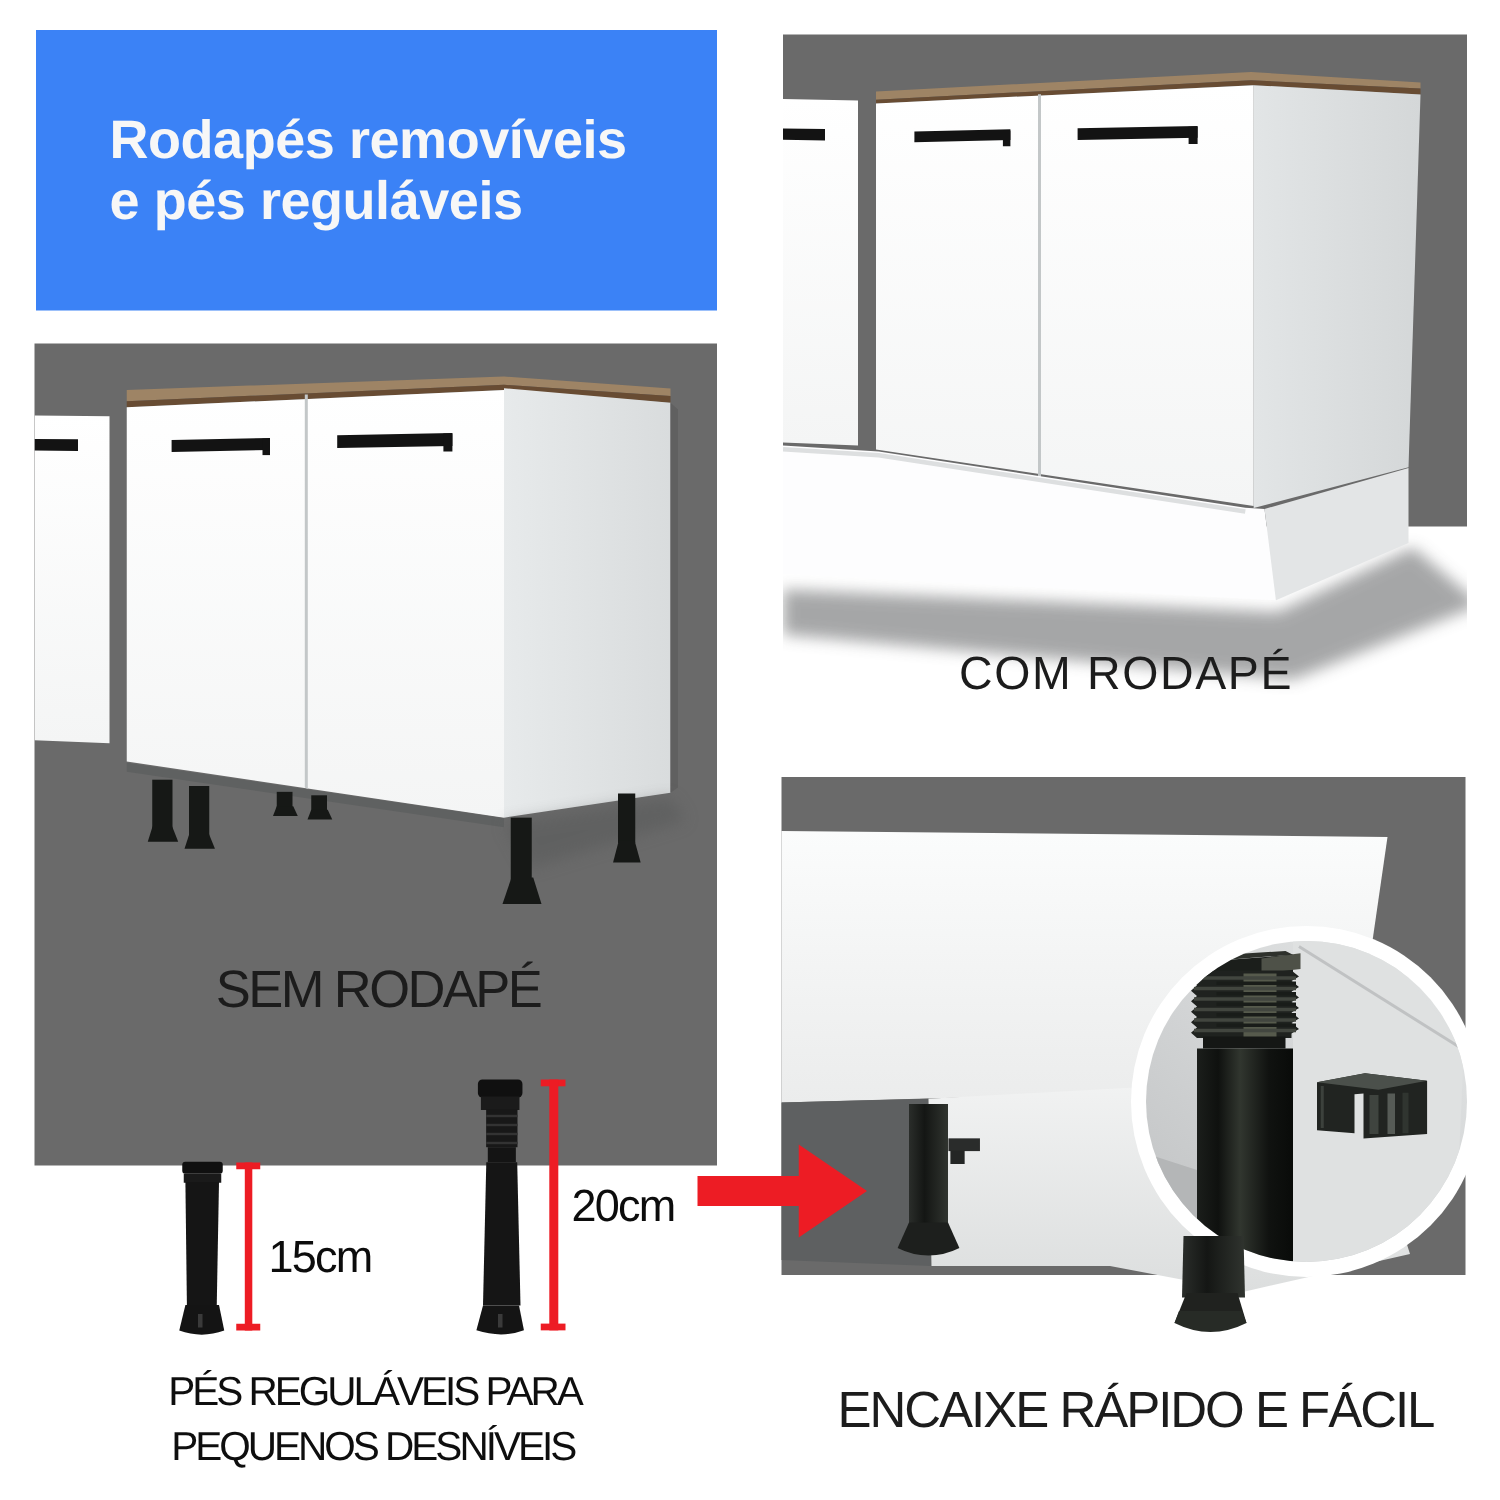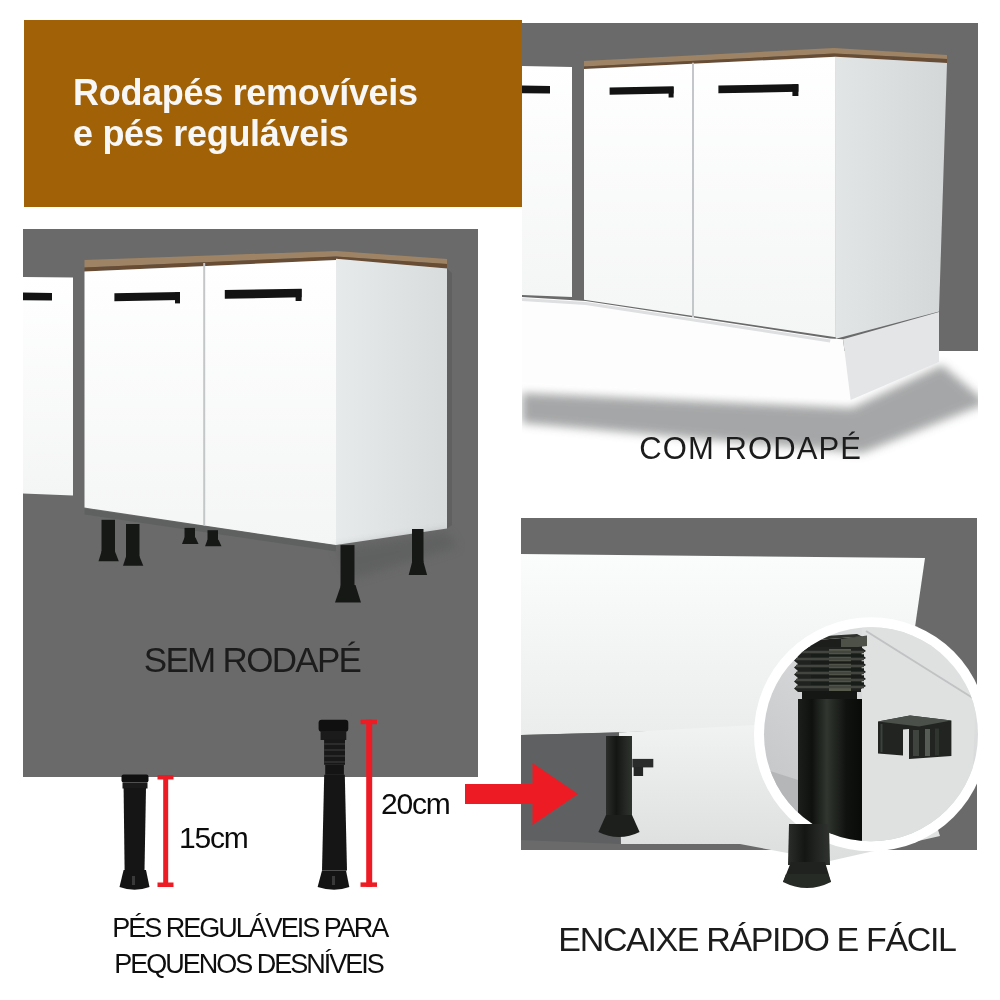--- a/index.html
+++ b/index.html
@@ -6,21 +6,21 @@
   body{width:1000px;height:1000px;background:#ffffff;position:relative;overflow:hidden;
        font-family:"Liberation Sans",sans-serif;}
   .abs{position:absolute;}
   .panel{position:absolute;background:#6a6a6a;}
   svg{display:block;}
   text{font-family:"Liberation Sans",sans-serif;}
 </style>
 </head>
 <body>
 
-<div class="abs" style="left:24px;top:20px;width:454px;height:187px;background:#a16207;padding-left:44px;">
+<div class="abs" style="left:24px;top:20px;width:454px;height:187px;background:#3b82f6;">
   <div style="position:absolute;left:49px;top:52px;color:#f7f7f7;font-weight:bold;
               font-size:36px;line-height:41px;letter-spacing:-0.3px;">Rodapés removíveis<br>e pés reguláveis</div>
 </div>
 
 <div class="panel" style="left:522px;top:23px;width:456px;height:328px;">
   <svg width="456" height="455" viewBox="0 0 456 455" style="position:absolute;left:0;top:0;">
     <defs>
       <linearGradient id="side1" x1="0" y1="0" x2="1" y2="0">
         <stop offset="0" stop-color="#e2e5e6"></stop>
           <stop offset="1" stop-color="#d4d7d8"></stop>

